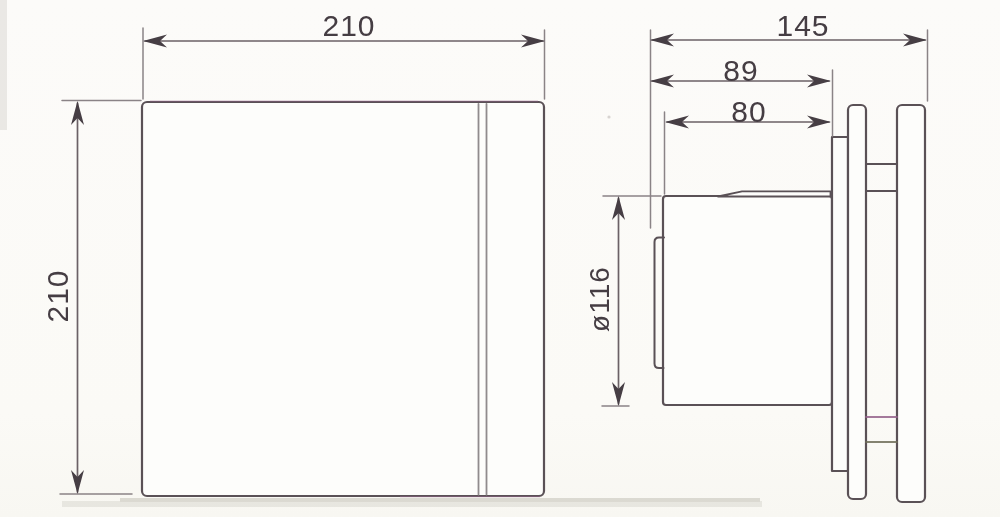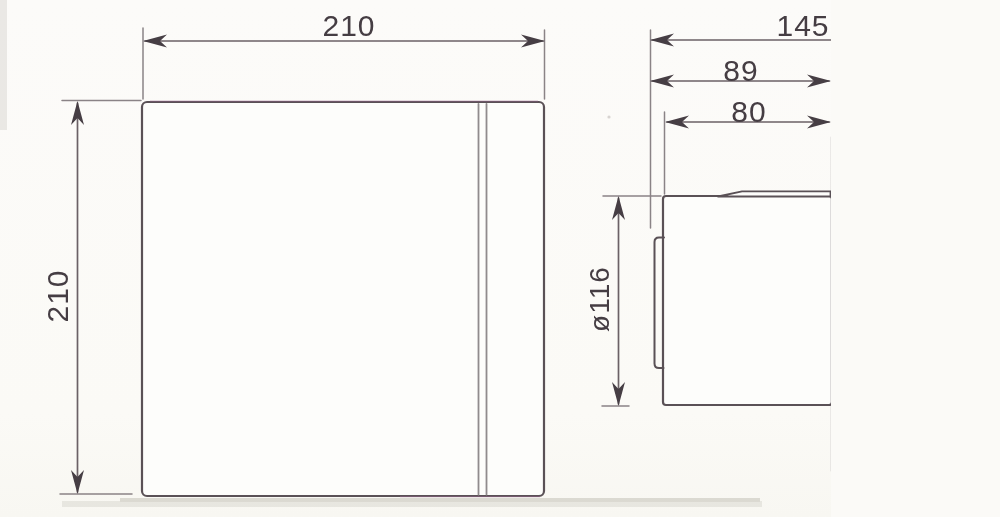--- a/index.html
+++ b/index.html
@@ -1,16 +1,16 @@
 <!DOCTYPE html>
 <html><head>
 <meta charset="utf-8">
 <style>
   html,body{margin:0;padding:0;background:#fbfaf7;}
-  .stage{position:relative;width:831px;height:517px;background:linear-gradient(180deg,#fcfbf9 0%,#fbfaf6 80%,#f8f7f2 100%);overflow:hidden;}
+  .stage{position:relative;width:1000px;height:517px;background:linear-gradient(180deg,#fcfbf9 0%,#fbfaf6 80%,#f8f7f2 100%);overflow:hidden;}
   svg{position:absolute;inset:0;display:block;}
   .ln{stroke:#5a5156;stroke-width:2.2;fill:none;stroke-linecap:round;stroke-linejoin:round;}
   .ln-fill{stroke:#5a5156;stroke-width:2.2;fill:#fdfdfb;stroke-linejoin:round;}
   .panel-edge{stroke:#908b8d;stroke-width:1.8;fill:none;stroke-linecap:round;}
   .dim{stroke:#6b6166;stroke-width:1.7;fill:none;stroke-linecap:round;}
   .ext{stroke:#8a8386;stroke-width:1.5;fill:none;stroke-linecap:round;}
   .arrow{fill:#463e44;stroke:none;}
   .tint-p{stroke:#94618b;stroke-width:2;fill:none;opacity:.85;stroke-linecap:round;}
   .tint-o{stroke:#6f6d58;stroke-width:2;fill:none;opacity:.85;stroke-linecap:round;}
   .overlay-p{stroke:#96648c;stroke-width:1.2;opacity:.45;fill:none;}

